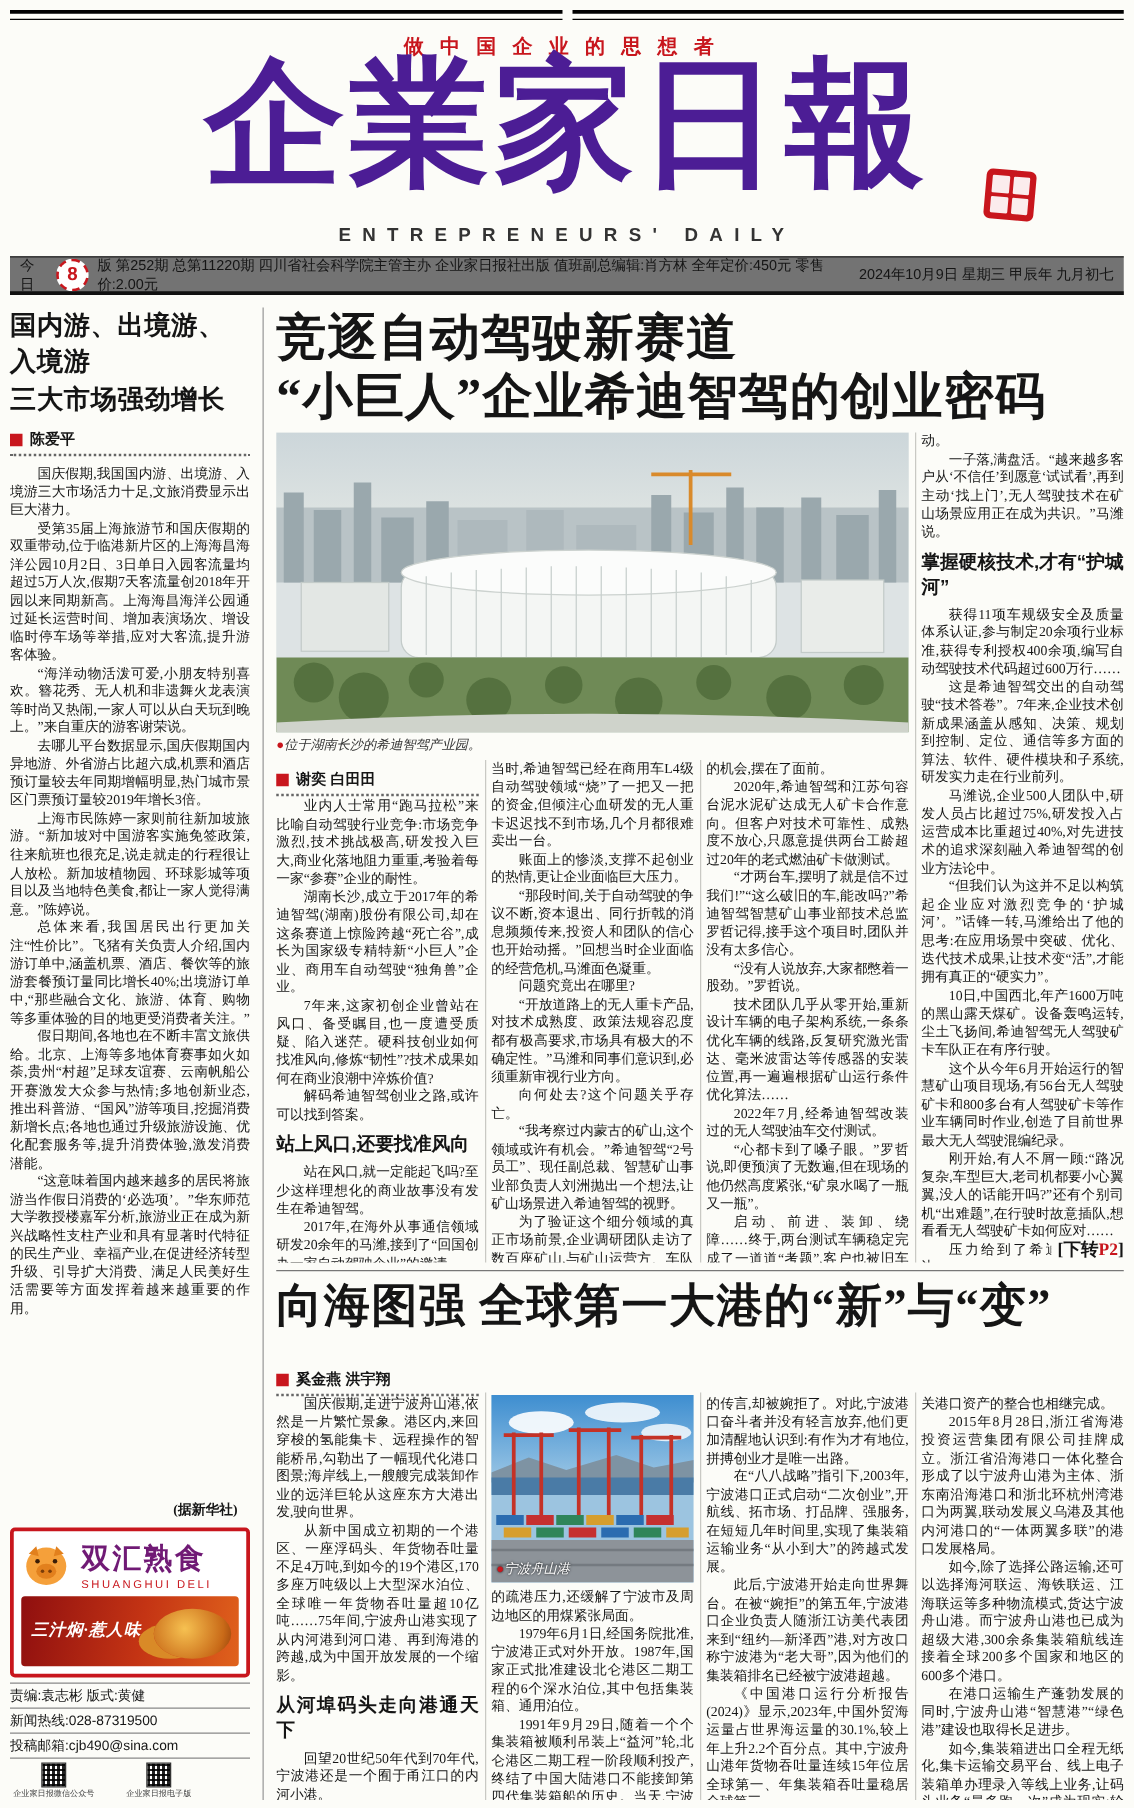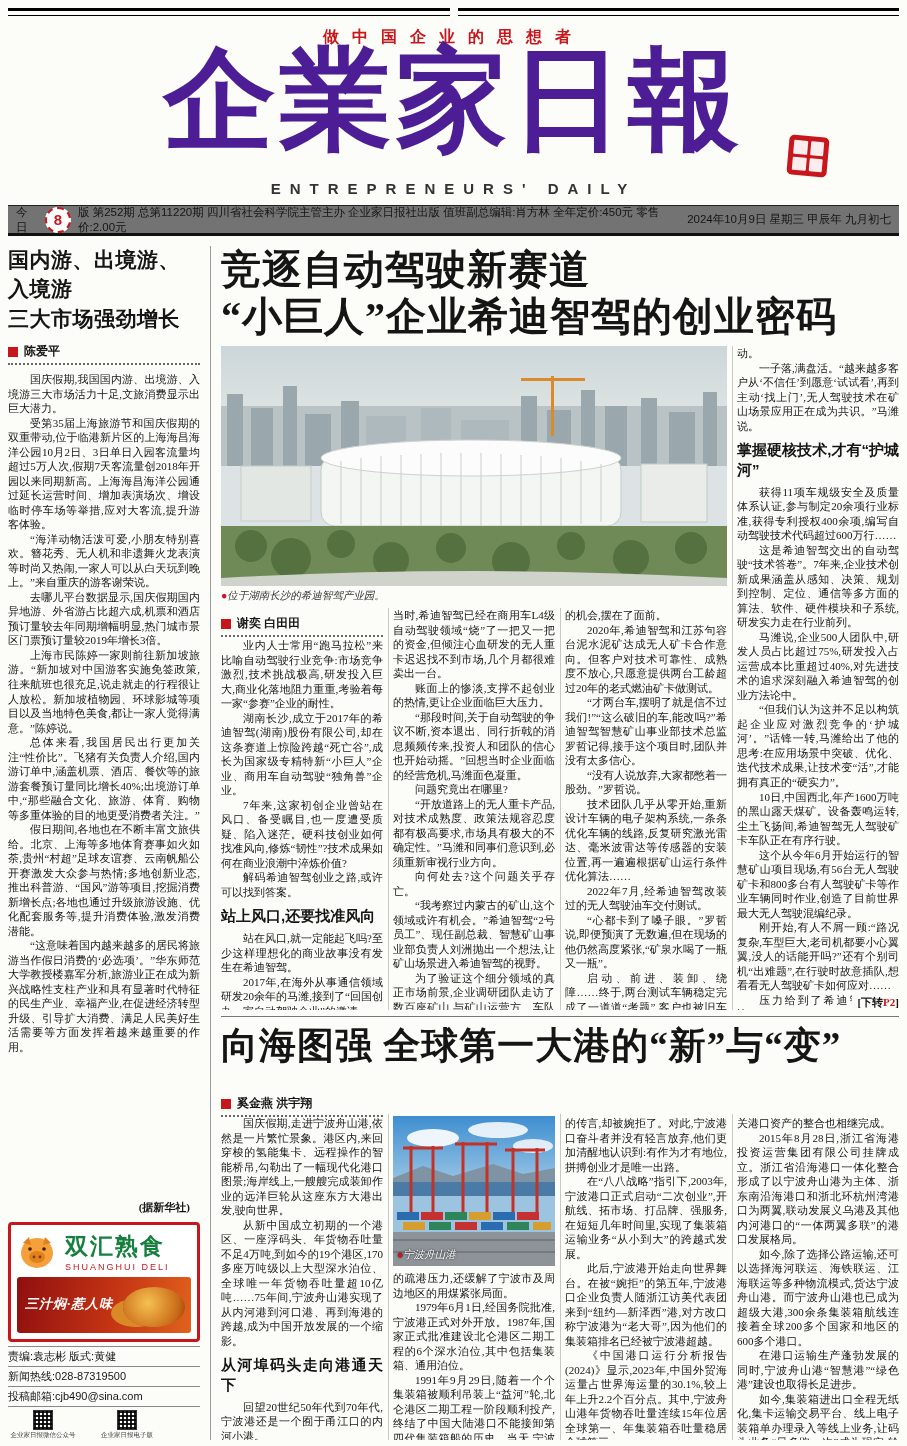--- a/index.html
+++ b/index.html
@@ -47,21 +47,21 @@
   .bodytext p{margin:0;text-indent:2em;}
   .bodytext p.noindent{text-indent:0;}
   .col-subhead{font-weight:bold;font-size:15px;margin:7px 0 5px;text-indent:0;
         font-family:"Liberation Sans",sans-serif;}
   .sb-text{flex:1 1 auto;overflow:hidden;}
   .credit{text-align:right;font-weight:bold;font-size:11px;padding:3px 10px 5px 0;}
 
   
   .ad{border:3px solid #c8161d;border-radius:4px;background:#fff;margin:2px 0 4px;padding:6px;flex:0 0 auto;}
   .ad-top{display:flex;align-items:center;gap:8px;}
-  .ad-name{color:#15803d;font-weight:900;font-size:23px;letter-spacing:2px;}
+  .ad-name{color:#701a75;font-weight:900;font-size:23px;letter-spacing:2px;}
   .ad-latin{color:#c8161d;font-size:9px;letter-spacing:2px;font-family:"Liberation Sans",sans-serif;}
   .ad-img{margin-top:5px;height:56px;border-radius:3px;position:relative;overflow:hidden;
         background:linear-gradient(100deg,#8f0f0f,#c43414 55%,#e0621c);}
   .ad-tagline{position:absolute;left:8px;top:18px;color:#fff;font-size:13px;font-weight:bold;
         font-style:italic;letter-spacing:1px;}
   .ad-food{position:absolute;right:6px;top:10px;width:62px;height:40px;border-radius:50%;
         background:radial-gradient(circle at 40% 40%,#f6c151,#c96a18 70%,#8f3a08);box-shadow:-18px 6px 0 -6px #d98a27;}
 
   
   .sb-footer{flex:0 0 auto;font-size:11px;font-family:"Liberation Sans",sans-serif;}
@@ -83,21 +83,21 @@
   .pcaption{position:absolute;font-size:10.5px;font-style:italic;color:#333;}
   .pcaption .dot{color:#c8161d;font-style:normal;}
   .cap1{top:343px;left:10px;}
   .m-byline{position:absolute;top:360px;left:10px;width:162px;}
   .mcol{position:absolute;overflow:hidden;}
   .mcol1{top:392px;left:10px;width:162px;height:372px;}
   .mcol2{top:362px;left:182px;width:162px;height:402px;}
   .mcol3{top:362px;left:354px;width:162px;height:402px;}
   .mcol4{top:100px;left:526px;width:162px;height:664px;}
   .continued{position:absolute;right:0;bottom:0;background:#fcfcf8;padding-left:5px;font-weight:bold;
-        font-size:11px;}
+        font-size:14px;}
   .continued .pg{color:#c8161d;font-weight:900;}
   .sep-h{position:absolute;top:770px;left:10px;right:0;border-top:1px solid #777;}
   .mh2{position:absolute;top:780px;left:10px;font-size:37px;font-weight:900;letter-spacing:1px;line-height:1.1;}
   .s-byline{position:absolute;top:840px;left:10px;width:162px;}
   .scol{position:absolute;top:870px;bottom:0;width:162px;overflow:hidden;}
   .scol1{left:10px;}.scol2{left:182px;}.scol3{left:354px;}.scol4{left:526px;}
   .photo2{position:relative;width:162px;height:150px;margin-bottom:5px;background:#9cc4e0;}
   .cap2{bottom:4px;left:4px;color:#fff;text-shadow:0 0 2px #000;}
   .vline{position:absolute;width:0;border-left:1px solid #c9c9c4;}
 

